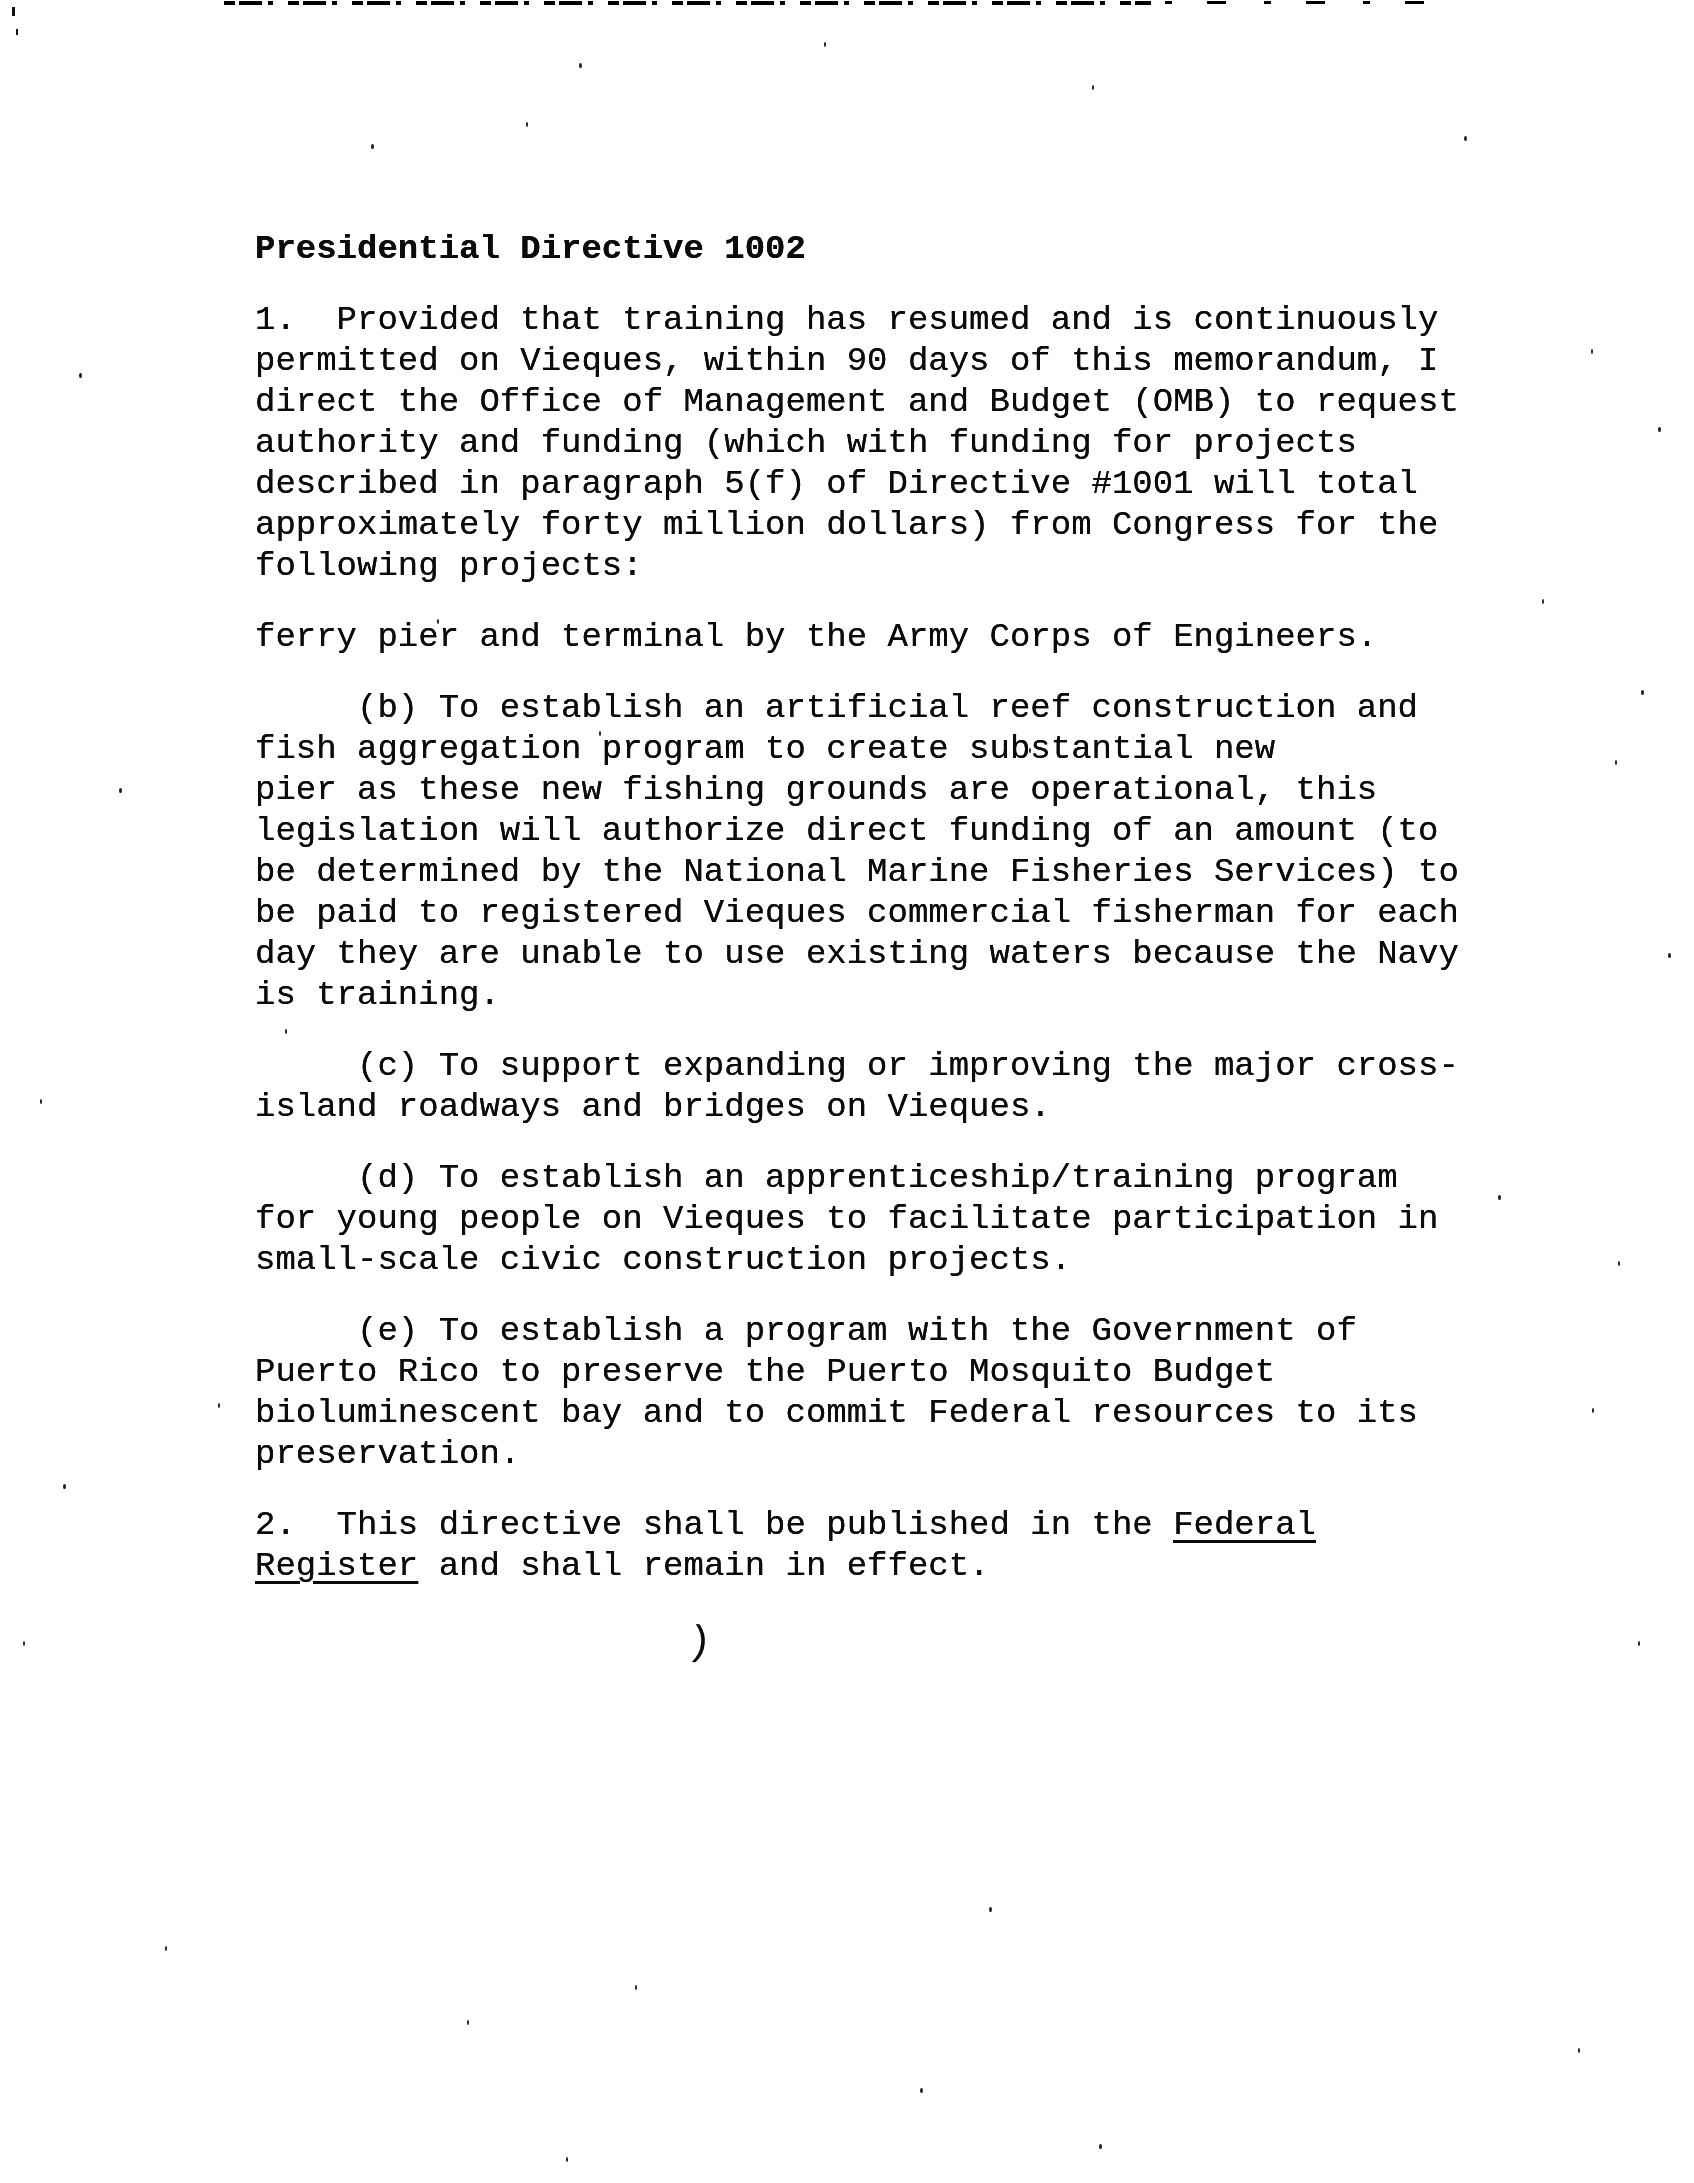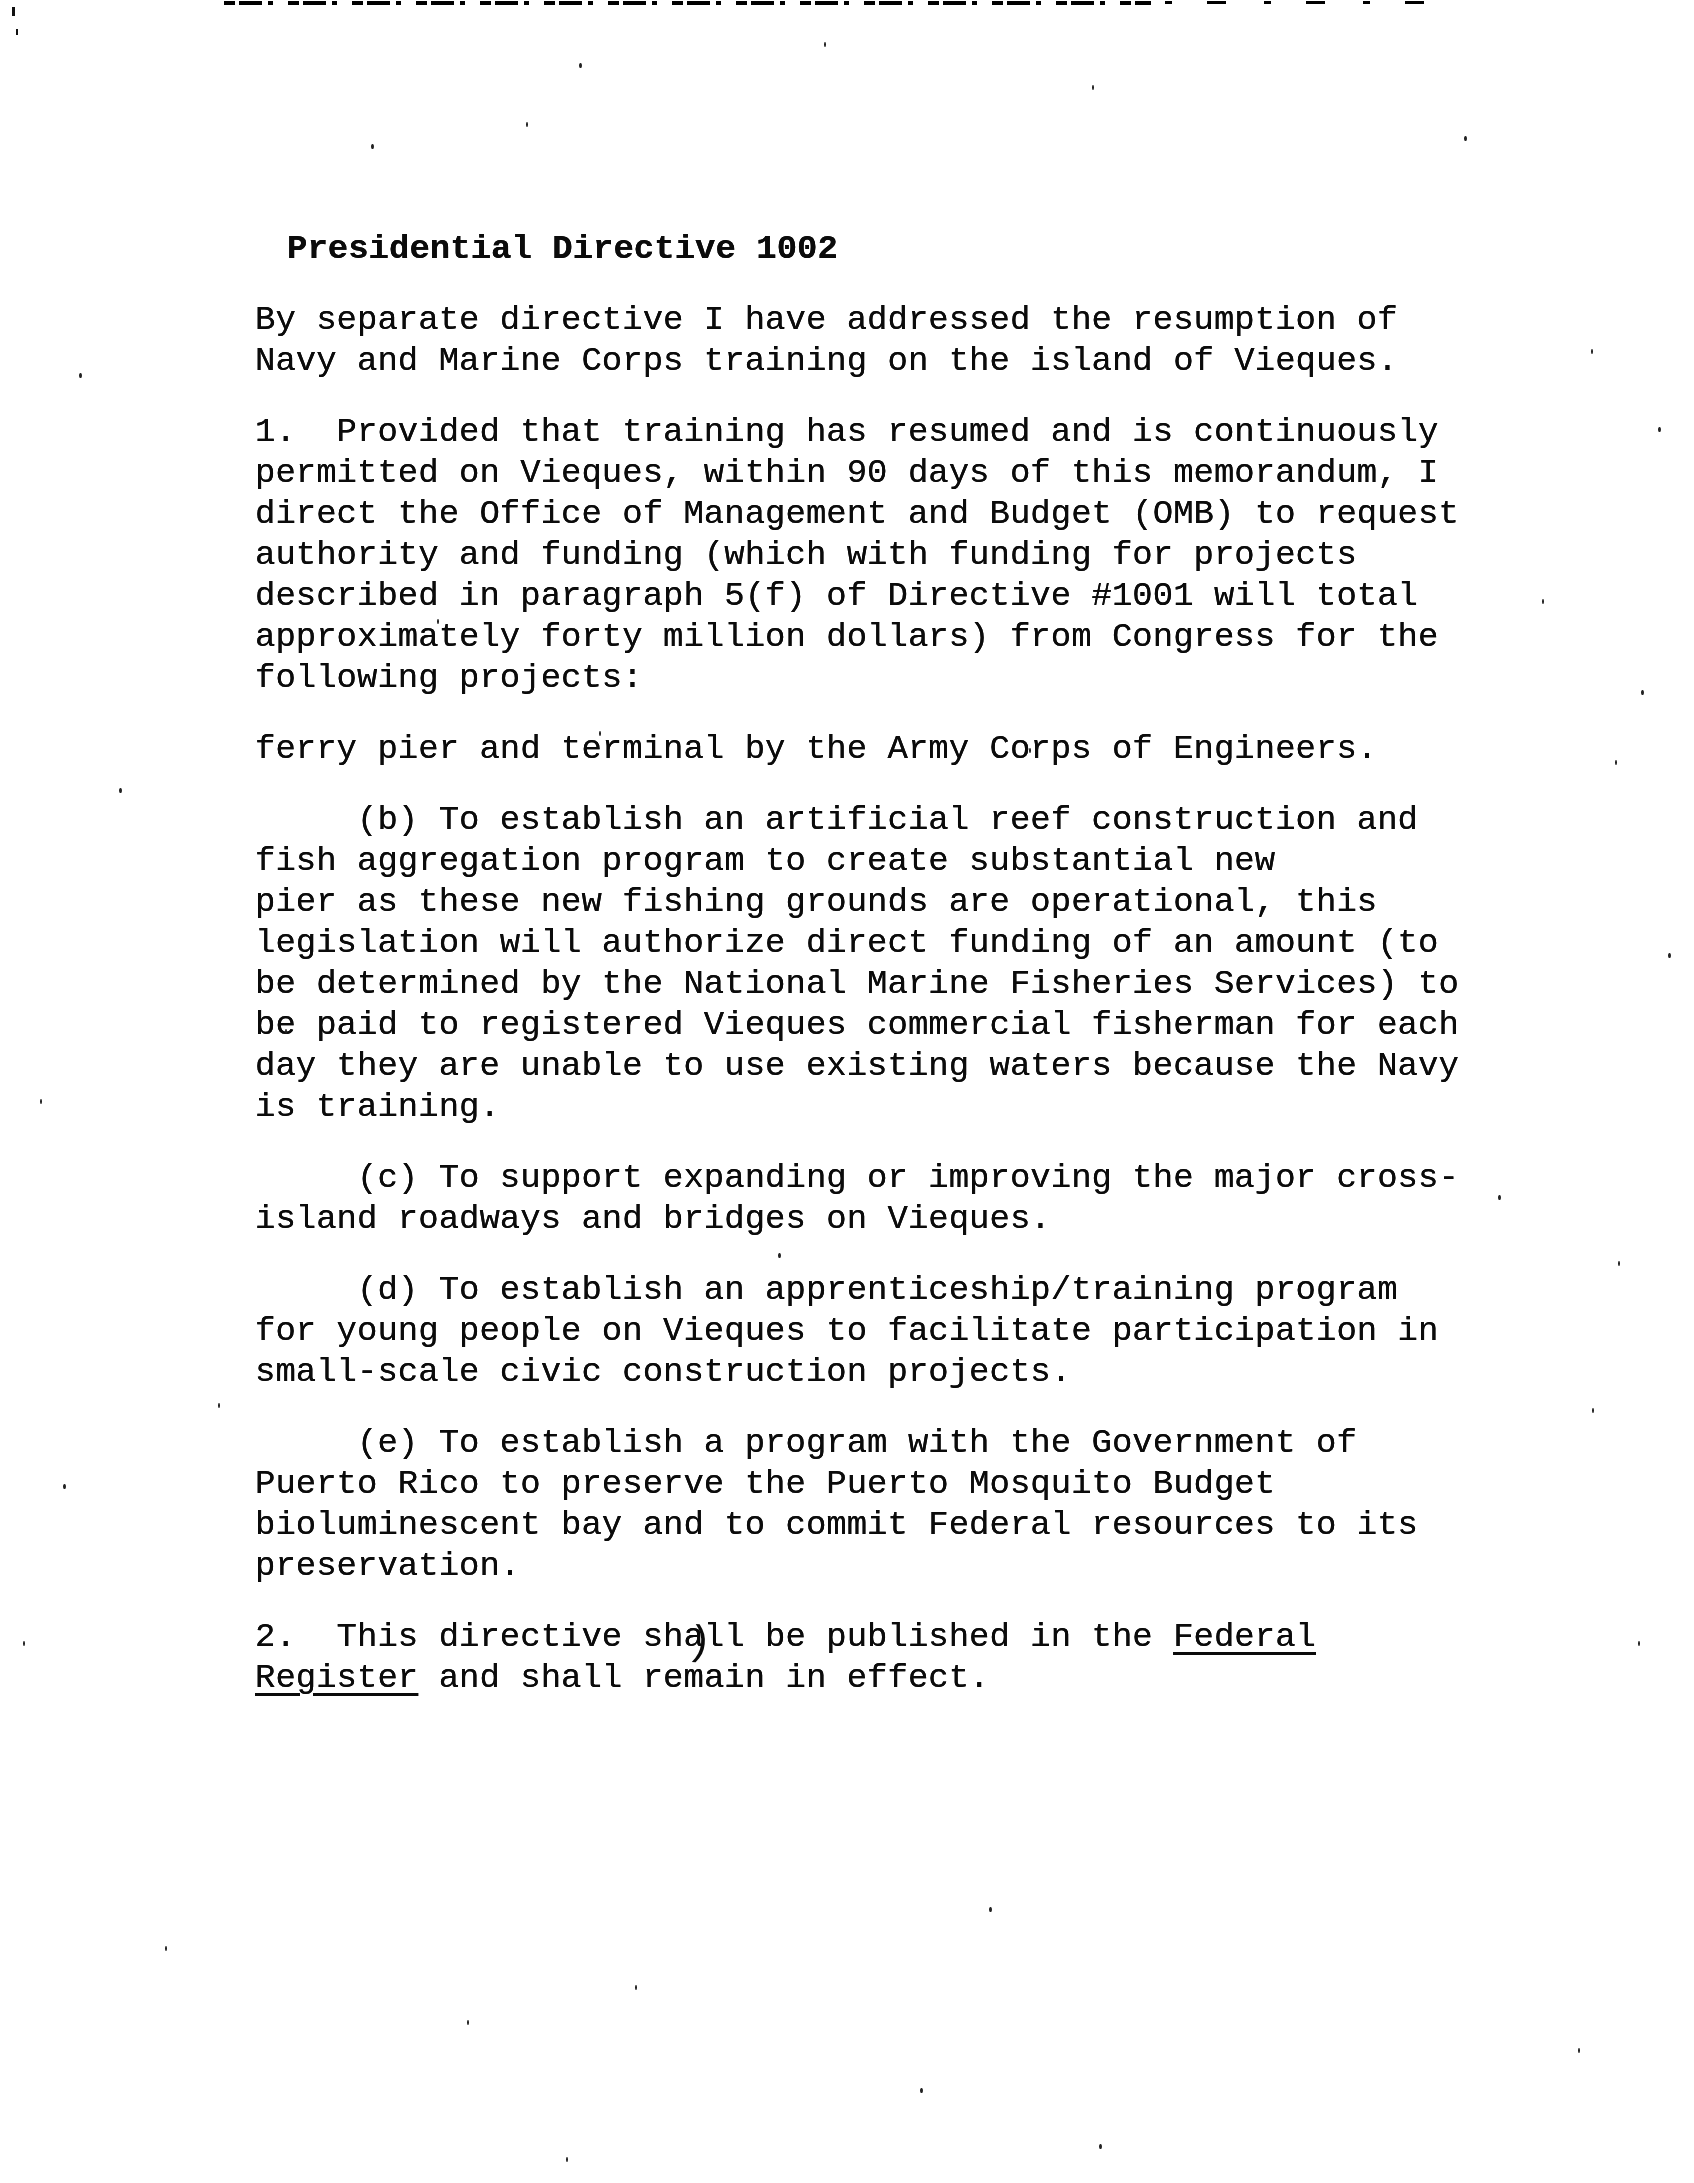--- a/index.html
+++ b/index.html
@@ -12,21 +12,21 @@
     font-family: "Liberation Mono", "DejaVu Sans Mono", monospace;
     color: #0b0b0b;
   }
   
   .doc {
     position: absolute;
     left: 255px;
     top: 229px;
   }
   .para { margin: 0 0 30px 0; }
-  .para.bold .line { font-weight: 700; margin-left: 32px; }
+  .para.bold .line { font-weight: 700; }
   .line {
     white-space: pre;
     font-size: 34px;
     line-height: 41px;
     text-shadow: 0 0 0.5px currentColor; 
   }
   .line span.u {
     text-decoration: underline;
     text-decoration-thickness: 3.3px;
     text-underline-offset: 6px;
@@ -69,24 +69,20 @@
 <div class="page">
 
   <div class="scan-band"></div>
   <div class="scan-band2"></div>
   <div class="edge-mark em1"></div>
   <div class="edge-mark em2"></div>
 
   <div class="doc">
       <div class="para bold">
         <div class="line"><span>Presidential Directive 1002</span></div>
-      </div>
-      <div class="para">
-        <div class="line"><span>By separate directive I have addressed the resumption of</span></div>
-        <div class="line"><span>Navy and Marine Corps training on the island of Vieques.</span></div>
       </div>
       <div class="para">
         <div class="line"><span>1.  Provided that training has resumed and is continuously</span></div>
         <div class="line"><span>permitted on Vieques, within 90 days of this memorandum, I</span></div>
         <div class="line"><span>direct the Office of Management and Budget (OMB) to request</span></div>
         <div class="line"><span>authority and funding (which with funding for projects</span></div>
         <div class="line"><span>described in paragraph 5(f) of Directive #1001 will total</span></div>
         <div class="line"><span>approximately forty million dollars) from Congress for the</span></div>
         <div class="line"><span>following projects:</span></div>
       </div>

